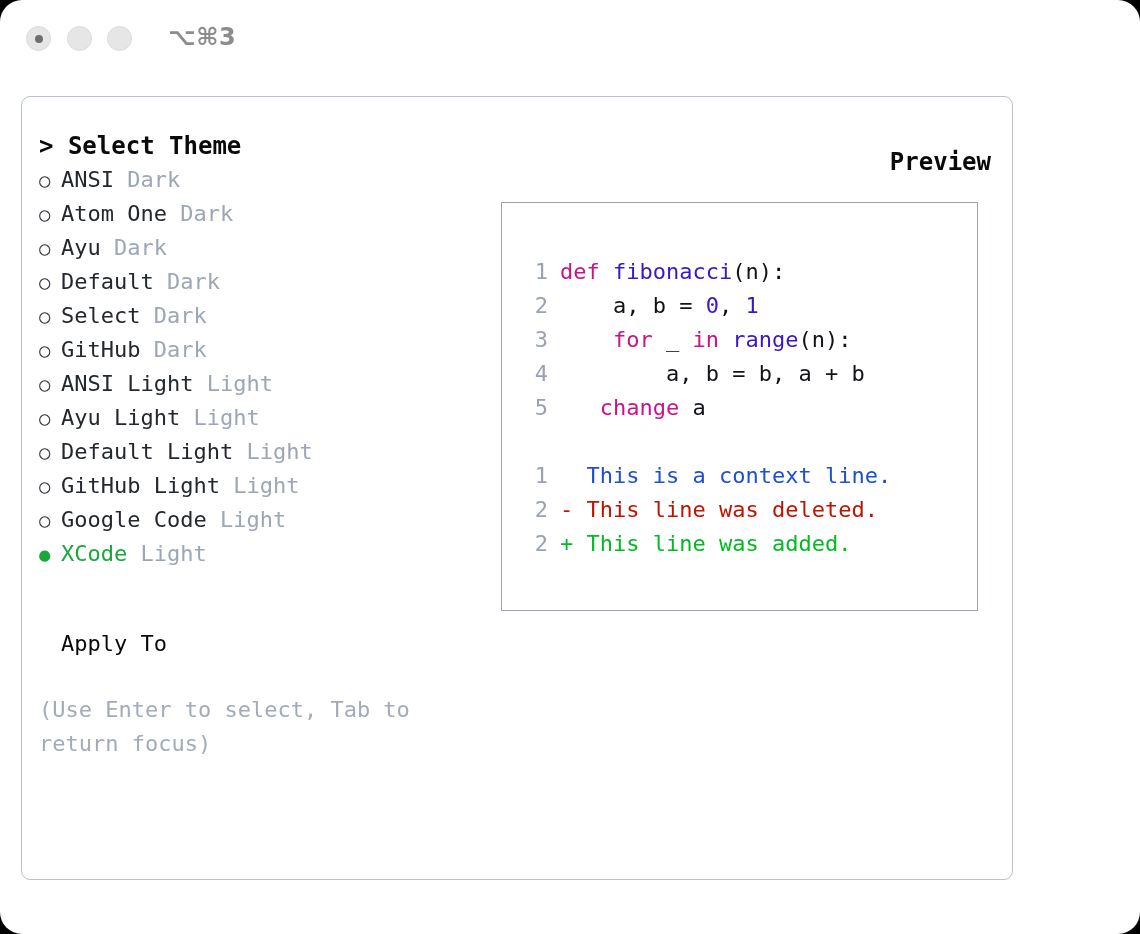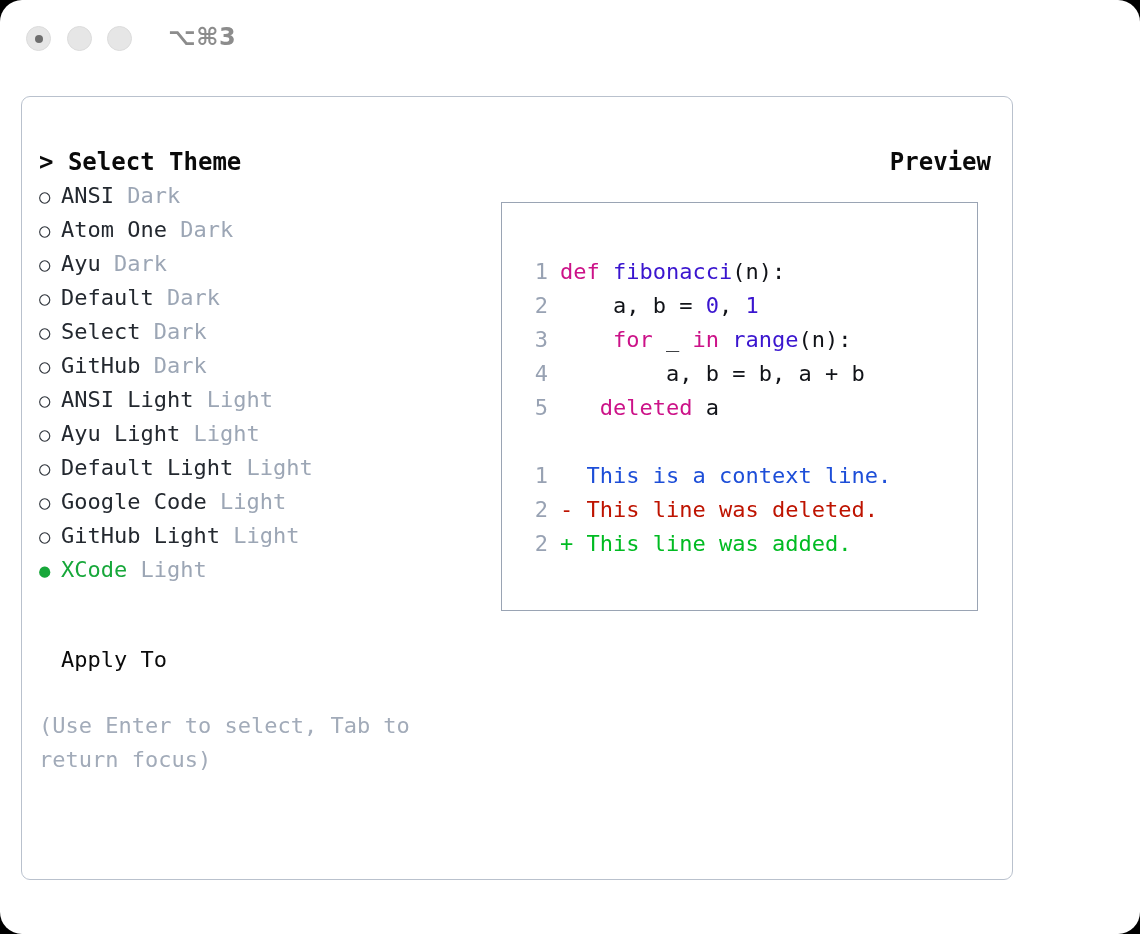--- a/index.html
+++ b/index.html
@@ -76,21 +76,21 @@
     border: 1px solid #b9c1cd;
     border-radius: 9px;
     box-sizing: border-box;
     background: #ffffff;
   }
 
   
   #theme-column {
     position: absolute;
     left: 17px;
-    top: 48px;
+    top: 32px;
     width: 430px;
   }
   #theme-header {
     font-size: 24px;
     font-weight: 700;
     color: #0a0a0a;
     line-height: 34px;
     white-space: pre;
   }
   .opt-row {
@@ -204,42 +204,42 @@
       <div id="theme-list">
           <div class="opt-row"><span class="opt-marker">○</span><span class="opt-label">ANSI</span><span class="opt-kind"> Dark</span></div>
           <div class="opt-row"><span class="opt-marker">○</span><span class="opt-label">Atom One</span><span class="opt-kind"> Dark</span></div>
           <div class="opt-row"><span class="opt-marker">○</span><span class="opt-label">Ayu</span><span class="opt-kind"> Dark</span></div>
           <div class="opt-row"><span class="opt-marker">○</span><span class="opt-label">Default</span><span class="opt-kind"> Dark</span></div>
           <div class="opt-row"><span class="opt-marker">○</span><span class="opt-label">Select</span><span class="opt-kind"> Dark</span></div>
           <div class="opt-row"><span class="opt-marker">○</span><span class="opt-label">GitHub</span><span class="opt-kind"> Dark</span></div>
           <div class="opt-row"><span class="opt-marker">○</span><span class="opt-label">ANSI Light</span><span class="opt-kind"> Light</span></div>
           <div class="opt-row"><span class="opt-marker">○</span><span class="opt-label">Ayu Light</span><span class="opt-kind"> Light</span></div>
           <div class="opt-row"><span class="opt-marker">○</span><span class="opt-label">Default Light</span><span class="opt-kind"> Light</span></div>
+          <div class="opt-row"><span class="opt-marker">○</span><span class="opt-label">GitHub Light</span><span class="opt-kind"> Light</span></div>
           <div class="opt-row"><span class="opt-marker">○</span><span class="opt-label">Google Code</span><span class="opt-kind"> Light</span></div>
-          <div class="opt-row"><span class="opt-marker">○</span><span class="opt-label">GitHub Light</span><span class="opt-kind"> Light</span></div>
           <div class="opt-row selected"><span class="opt-marker">●</span><span class="opt-label">XCode</span><span class="opt-kind"> Light</span></div>
         </div>
 
       <div id="apply-section">
         <div id="apply-header">Apply To</div>
       </div>
 
       <div id="hint-text">(Use Enter to select, Tab to return focus)</div>
     </div>
 
     <div id="preview-column">
       <div id="preview-header">Preview</div>
       <div id="preview-box">
         <div id="code-area">
           <div id="code-lines">
               <div class="code-line"><span class="ln">1</span><span class="tok-kw">def </span><span class="tok-fn">fibonacci</span><span class="tok-plain">(n):</span></div>
               <div class="code-line"><span class="ln">2</span><span class="tok-plain">    a, b = </span><span class="tok-num">0</span><span class="tok-plain">, </span><span class="tok-num">1</span></div>
               <div class="code-line"><span class="ln">3</span><span class="tok-plain">    </span><span class="tok-kw">for</span><span class="tok-plain"> _ </span><span class="tok-kw">in</span><span class="tok-plain"> </span><span class="tok-fn">range</span><span class="tok-plain">(n):</span></div>
               <div class="code-line"><span class="ln">4</span><span class="tok-plain">        a, b = b, a + b</span></div>
-              <div class="code-line"><span class="ln">5</span><span class="tok-plain">   </span><span class="tok-kw">deleted</span><span class="tok-plain"> a</span></div>
+              <div class="code-line"><span class="ln">5</span><span class="tok-plain">   </span><span class="tok-kw">change</span><span class="tok-plain"> a</span></div>
             </div>
           <div id="diff-lines" class="diff-block">
               <div class="code-line"><span class="ln">1</span><span class="diff-ctx">  This is a context line.</span></div>
               <div class="code-line"><span class="ln">2</span><span class="diff-del">- This line was deleted.</span></div>
               <div class="code-line"><span class="ln">2</span><span class="diff-add">+ This line was added.</span></div>
             </div>
         </div>
       </div>
     </div>
 

